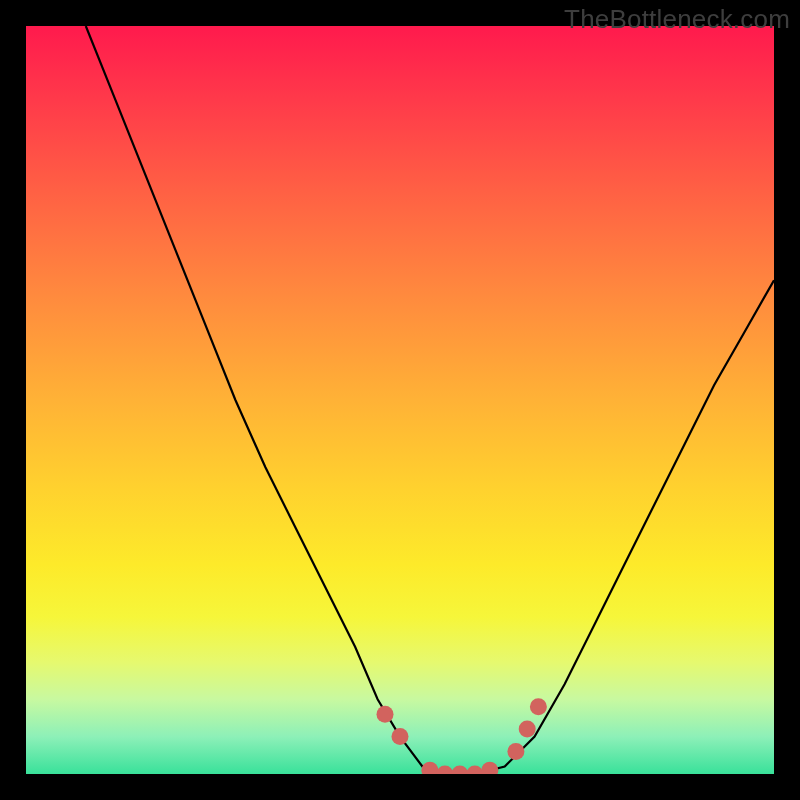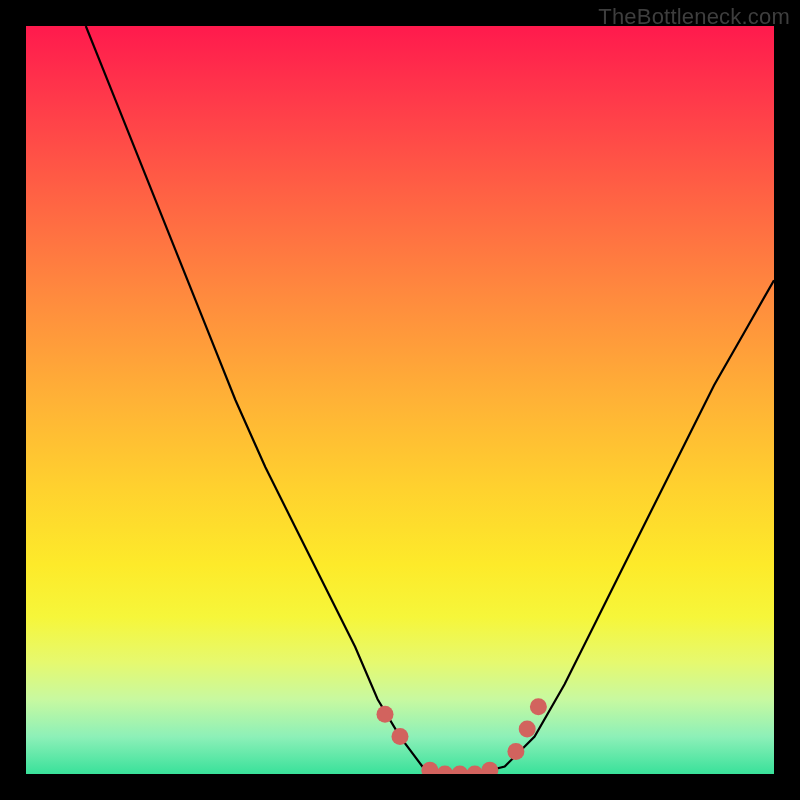--- a/index.html
+++ b/index.html
@@ -44,21 +44,21 @@
     left: 0;
     top: 0;
     width: 748px;
     height: 748px;
   }
   .watermark {
     position: absolute;
     top: 4px;
     right: 10px;
     color: #3e3e3e;
-    font-size: 22px;
+    font-size: 26px;
     letter-spacing: 0.2px;
     font-weight: 500;
   }
 </style>
 </head>
 <body>
 
 <div class="frame">
   <div class="plot">
     <svg class="curve-svg" viewBox="0 0 748 748" preserveAspectRatio="none">

